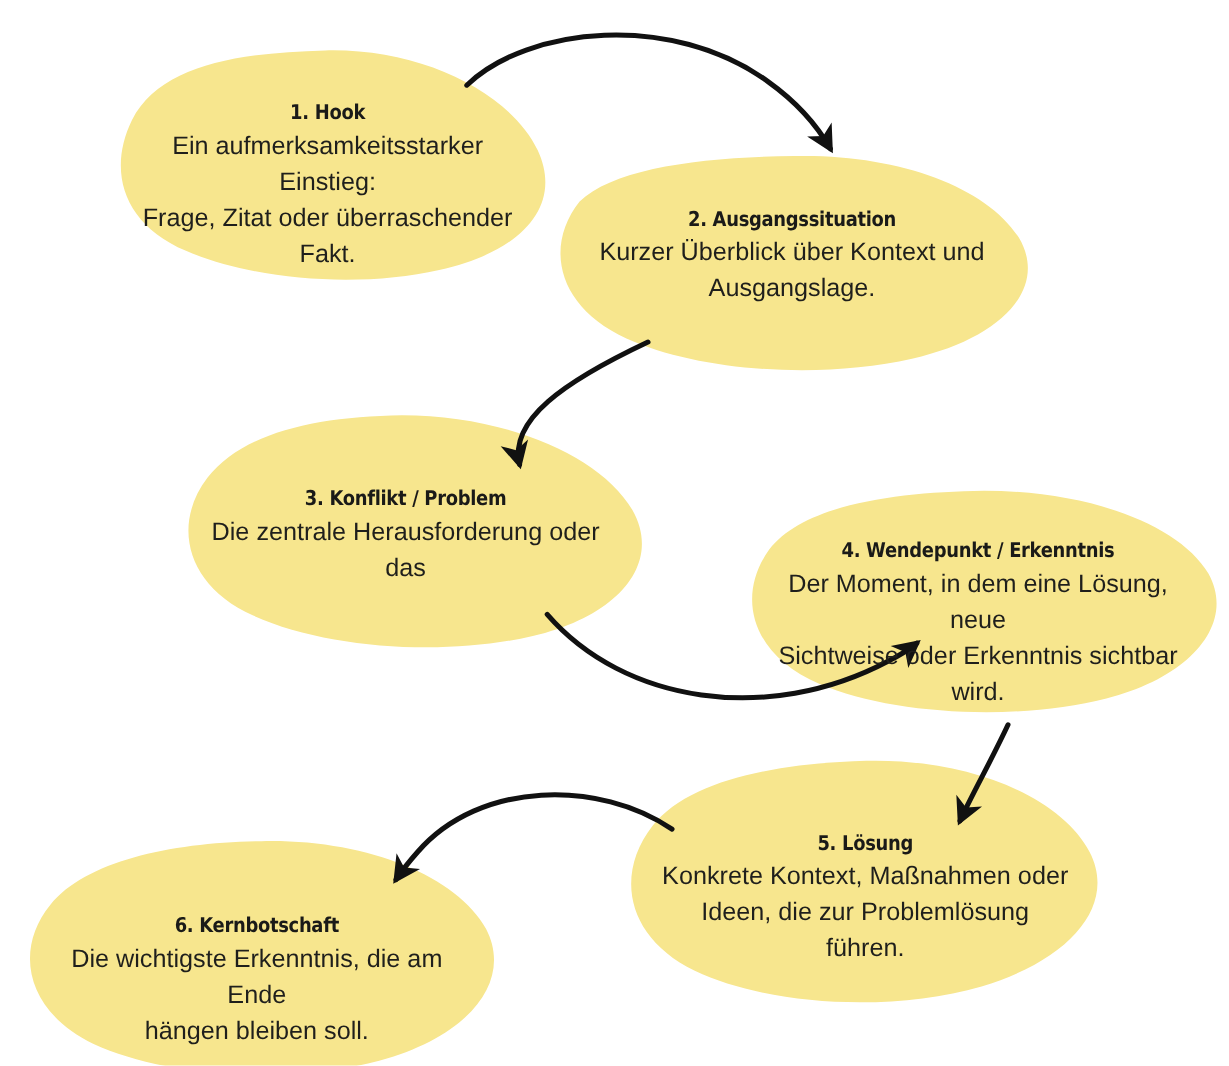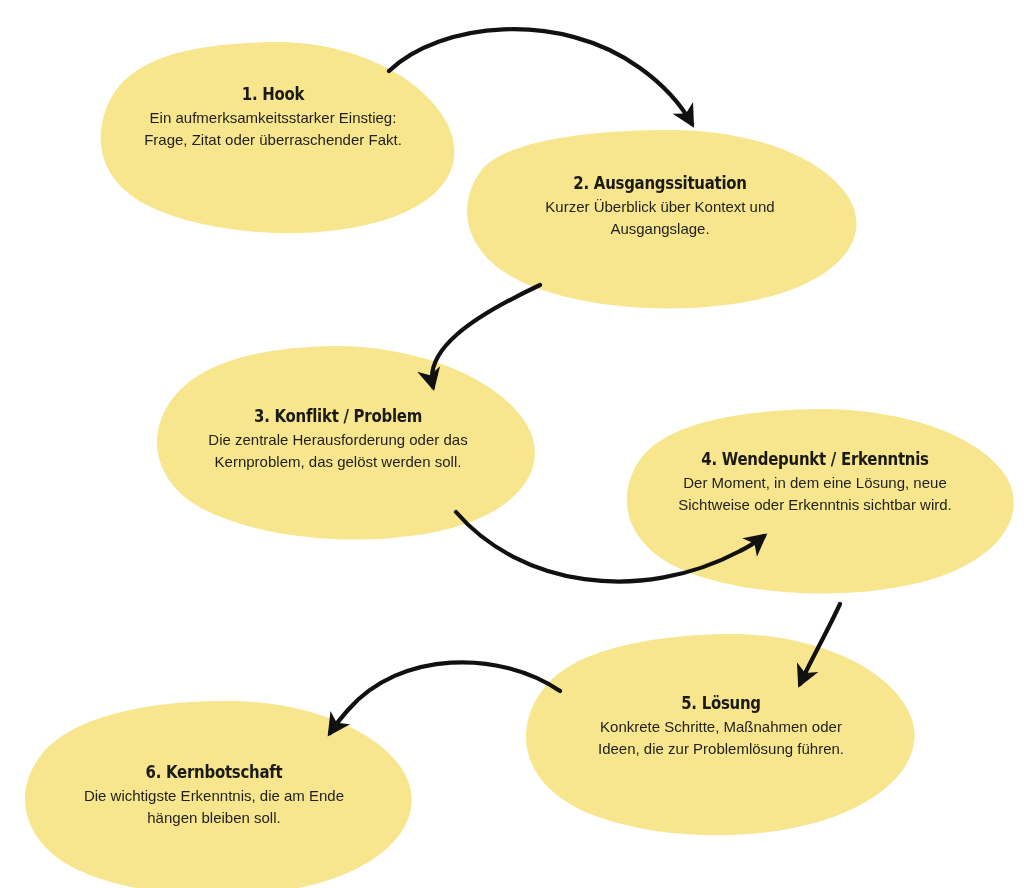--- a/index.html
+++ b/index.html
@@ -42,21 +42,21 @@
     line-height: 1.25;
     letter-spacing: -0.3px;
     margin-bottom: 2px;
     transform: scaleX(0.88);
     transform-origin: center;
     white-space: nowrap;
   }
   .node-desc {
     font-family: "Liberation Sans", "DejaVu Sans", sans-serif;
     font-weight: 400;
-    font-size: 15px;
+    font-size: 21px;
     line-height: 1.42;
     color: #1f1f1c;
   }
 </style>
 </head>
 <body>
 
 <div id="canvas">
 
   <svg class="blob-svg" viewBox="0 0 1024 888" xmlns="http://www.w3.org/2000/svg" aria-hidden="true">
@@ -137,32 +137,31 @@
 
   <div class="node" style="left:490px; top:173px; width:340px;">
     <div class="node-title">2. Ausgangssituation</div>
     <div class="node-desc">Kurzer Überblick über Kontext und</div>
     <div class="node-desc">Ausgangslage.</div>
   </div>
 
   <div class="node" style="left:168px; top:406px; width:340px;">
     <div class="node-title">3. Konflikt / Problem</div>
     <div class="node-desc">Die zentrale Herausforderung oder das</div>
-    <div class="node-desc">Kernproblem, das gelöst werden soll.</div>
   </div>
 
   <div class="node" style="left:640px; top:449px; width:350px;text-align:center;">
     <div class="node-title">4. Wendepunkt / Erkenntnis</div>
     <div class="node-desc">Der Moment, in dem eine Lösung, neue</div>
     <div class="node-desc">Sichtweise oder Erkenntnis sichtbar wird.</div>
   </div>
 
   <div class="node" style="left:551px; top:693px; width:340px;">
     <div class="node-title">5. Lösung</div>
-    <div class="node-desc">Konkrete Schritte, Maßnahmen oder</div>
+    <div class="node-desc">Konkrete Kontext, Maßnahmen oder</div>
     <div class="node-desc">Ideen, die zur Problemlösung führen.</div>
   </div>
 
   <div class="node" style="left:44px; top:734px; width:340px;margin-top:28px;">
     <div class="node-title">6. Kernbotschaft</div>
     <div class="node-desc">Die wichtigste Erkenntnis, die am Ende</div>
     <div class="node-desc">hängen bleiben soll.</div>
   </div>
 
 </div>

